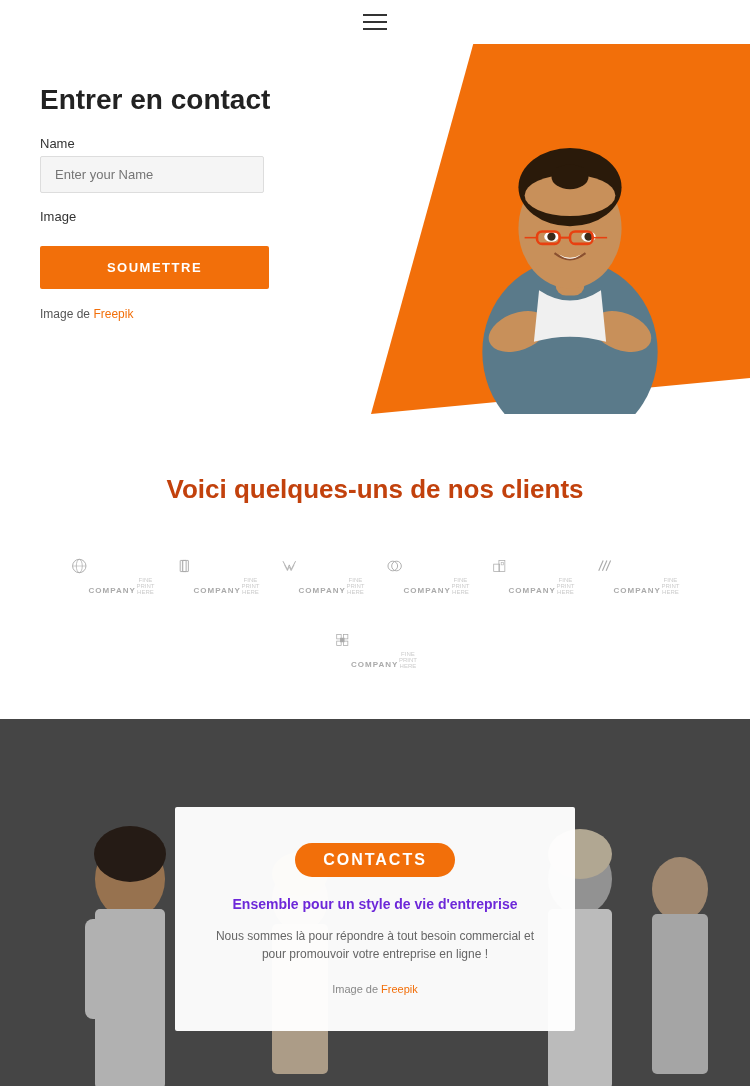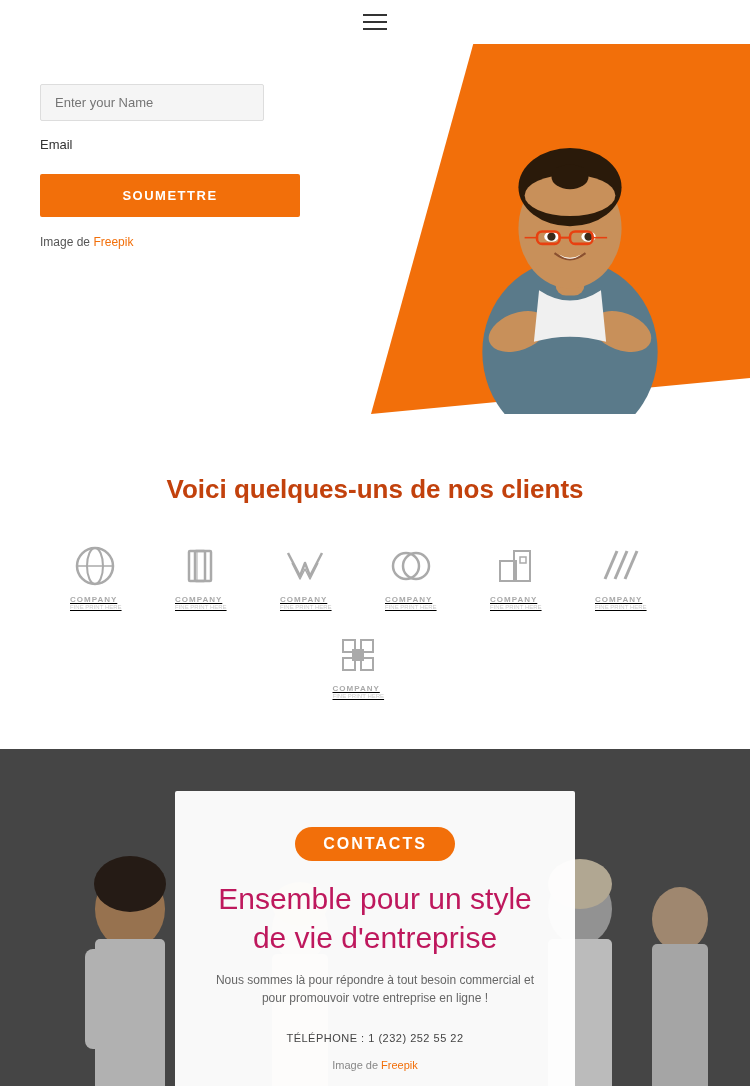--- a/index.html
+++ b/index.html
@@ -24,21 +24,21 @@
     .form-group { margin-bottom: 16px; }
     .form-label { font-size: 13px; color: #333; margin-bottom: 5px; display: block; }
     .form-input {
       width: 224px; padding: 10px 14px;
       border: 1px solid #ddd; background: #f5f5f5;
       font-size: 13px; color: #999; outline: none;
       border-radius: 2px;
     }
 
     .submit-btn {
-      width: 260px; padding: 14px;
+      width: 229px; padding: 14px;
       background: #f26f0a; color: #fff;
       border: none; font-size: 13px; font-weight: 700;
       letter-spacing: 1.5px; cursor: pointer; border-radius: 2px;
       margin-top: 6px;
     }
 
     .image-credit {
       margin-top: 18px; font-size: 12px; color: #555;
     }
     .image-credit a { color: #f26f0a; text-decoration: none; }
@@ -81,23 +81,22 @@
     }
     .clients-title {
       font-size: 26px; font-weight: 700; color: #c2410c;
       margin-bottom: 36px;
     }
     .clients-logos {
       display: flex; justify-content: center; align-items: center;
       gap: 20px; flex-wrap: wrap;
     }
     .logo-item {
-      display: flex; flex-direction: column; align-items: flex-start;
+      display: flex; flex-direction: row; align-items: flex-end;
       width: 85px;
-      text-decoration: underline;
     }
     .logo-icon {
       width: 50px; height: 50px;
       display: flex; align-items: center; justify-content: center;
       margin-bottom: 4px;
     }
     .logo-icon svg { width: 100%; height: 100%; }
     .logo-text {
       font-size: 8px; color: #aaa; letter-spacing: 1px; font-weight: 600;
       text-align: center; text-transform: uppercase;
@@ -134,21 +133,21 @@
       background: #f26f0a;
       color: #fff;
       font-size: 16px;
       font-weight: 700;
       letter-spacing: 2px;
       padding: 8px 28px;
       border-radius: 30px;
       margin-bottom: 18px;
     }
     .contact-heading {
-      font-size: 30px; font-weight: 400; color: #be185d;
+      font-size: 14px; font-weight: 700; color: #6d28d9;
       margin-bottom: 14px; line-height: 1.3;
     }
     .contact-desc {
       font-size: 12px; color: #666; margin-bottom: 20px; line-height: 1.5;
     }
     .contact-details { font-size: 11px; color: #444; line-height: 2; }
     .contact-details p { text-transform: uppercase; letter-spacing: 0.5px; }
     .banner-credit { margin-top: 10px; font-size: 11px; color: #888; }
     .banner-credit a { color: #f26f0a; text-decoration: none; }
   </style>
@@ -158,27 +157,29 @@
 <nav class="nav">
   <div class="hamburger">
     <span></span>
     <span></span>
     <span></span>
   </div>
 </nav>
 
 <section class="hero">
   <div class="hero-content">
+    <h1 class="hero-title">Entrer en contact</h1>
 
     <div class="form-group">
+      <label class="form-label">Name</label>
       <input class="form-input" type="text" placeholder="Enter your Name" style="">
     </div>
 
     <div class="form-group">
-      <label class="form-label">Email</label>
+      <label class="form-label">Image</label>
     </div>
 
     <button class="submit-btn">SOUMETTRE</button>
 
     <p class="image-credit">
       <span>Image de </span><a href="#">Freepik</a>
     </p>
   </div>
 
   <div class="hero-visual">
@@ -342,19 +343,18 @@
 
       <rect width="750" height="400" fill="rgba(60,60,60,0.35)"></rect>
     </svg>
   </div>
 
   <div class="contact-card">
     <div class="contacts-pill">CONTACTS</div>
     <h2 class="contact-heading">Ensemble pour un style de vie d'entreprise</h2>
     <p class="contact-desc">Nous sommes là pour répondre à tout besoin commercial et pour promouvoir votre entreprise en ligne !</p>
     <div class="contact-details">
-      <p>TÉLÉPHONE : 1 (232) 252 55 22</p>
     </div>
     <p class="banner-credit">
       <span>Image de </span><a href="#">Freepik</a>
     </p>
   </div>
 </section>
 
 </body></html>

